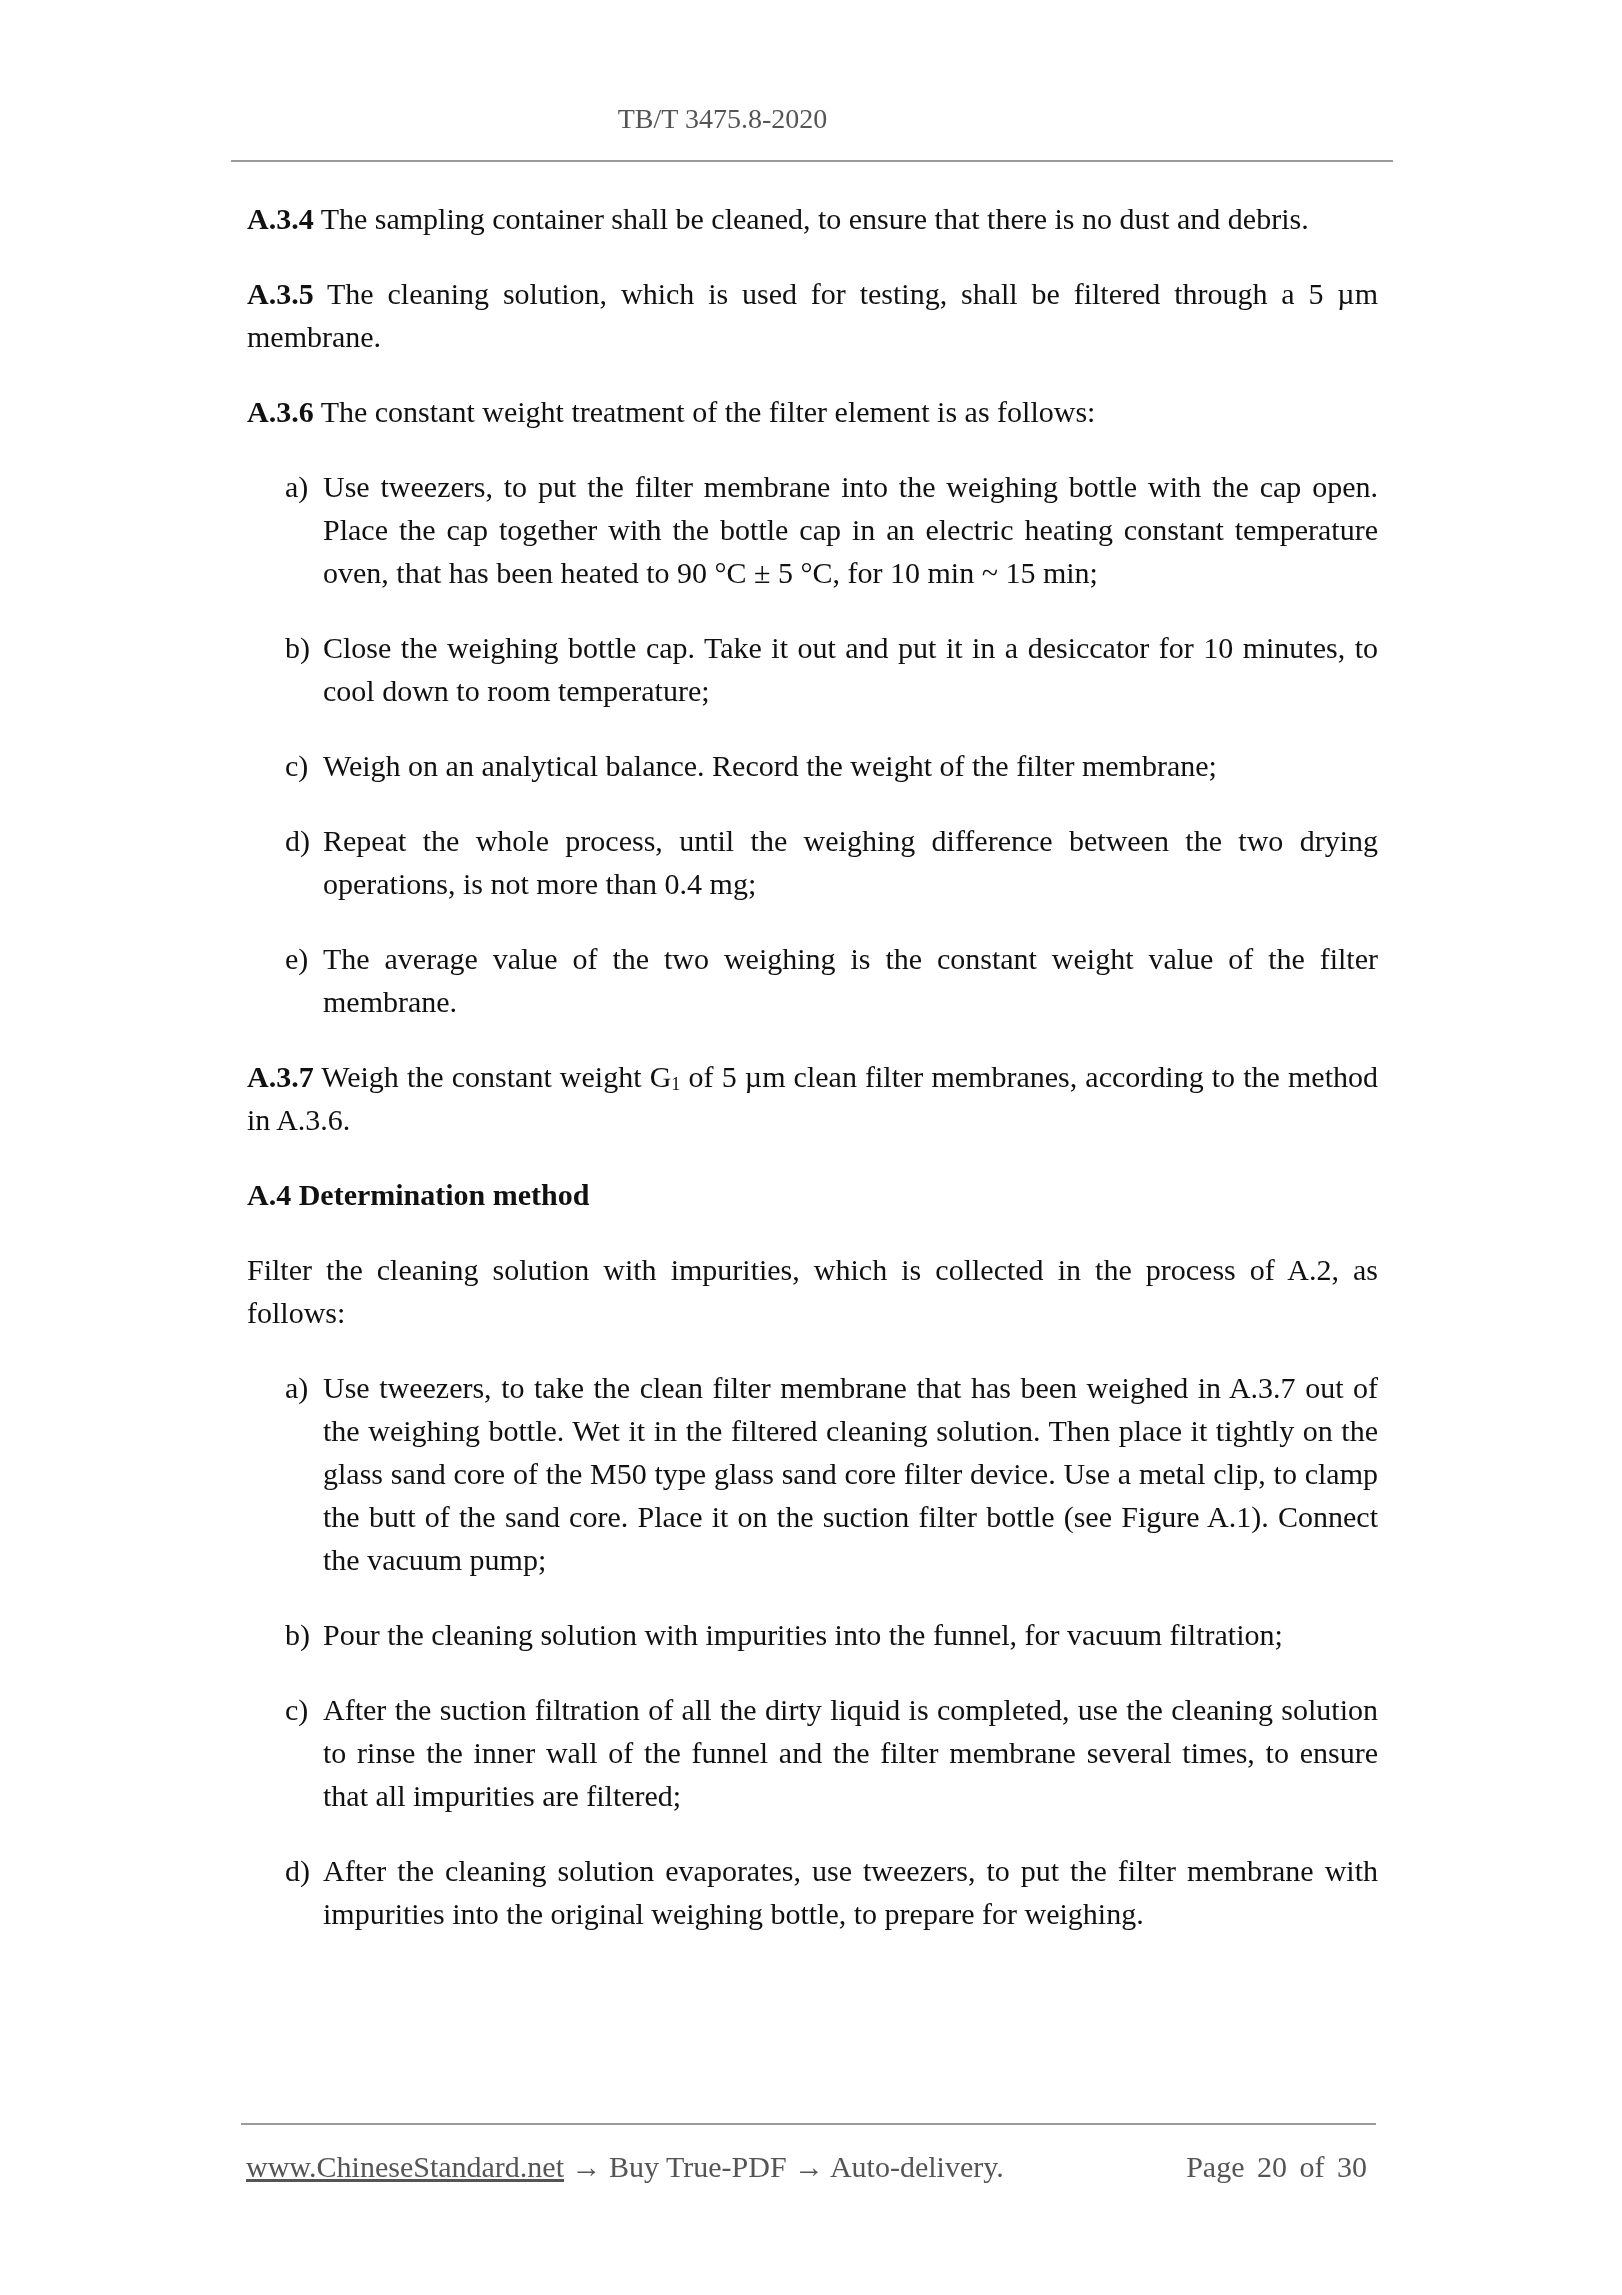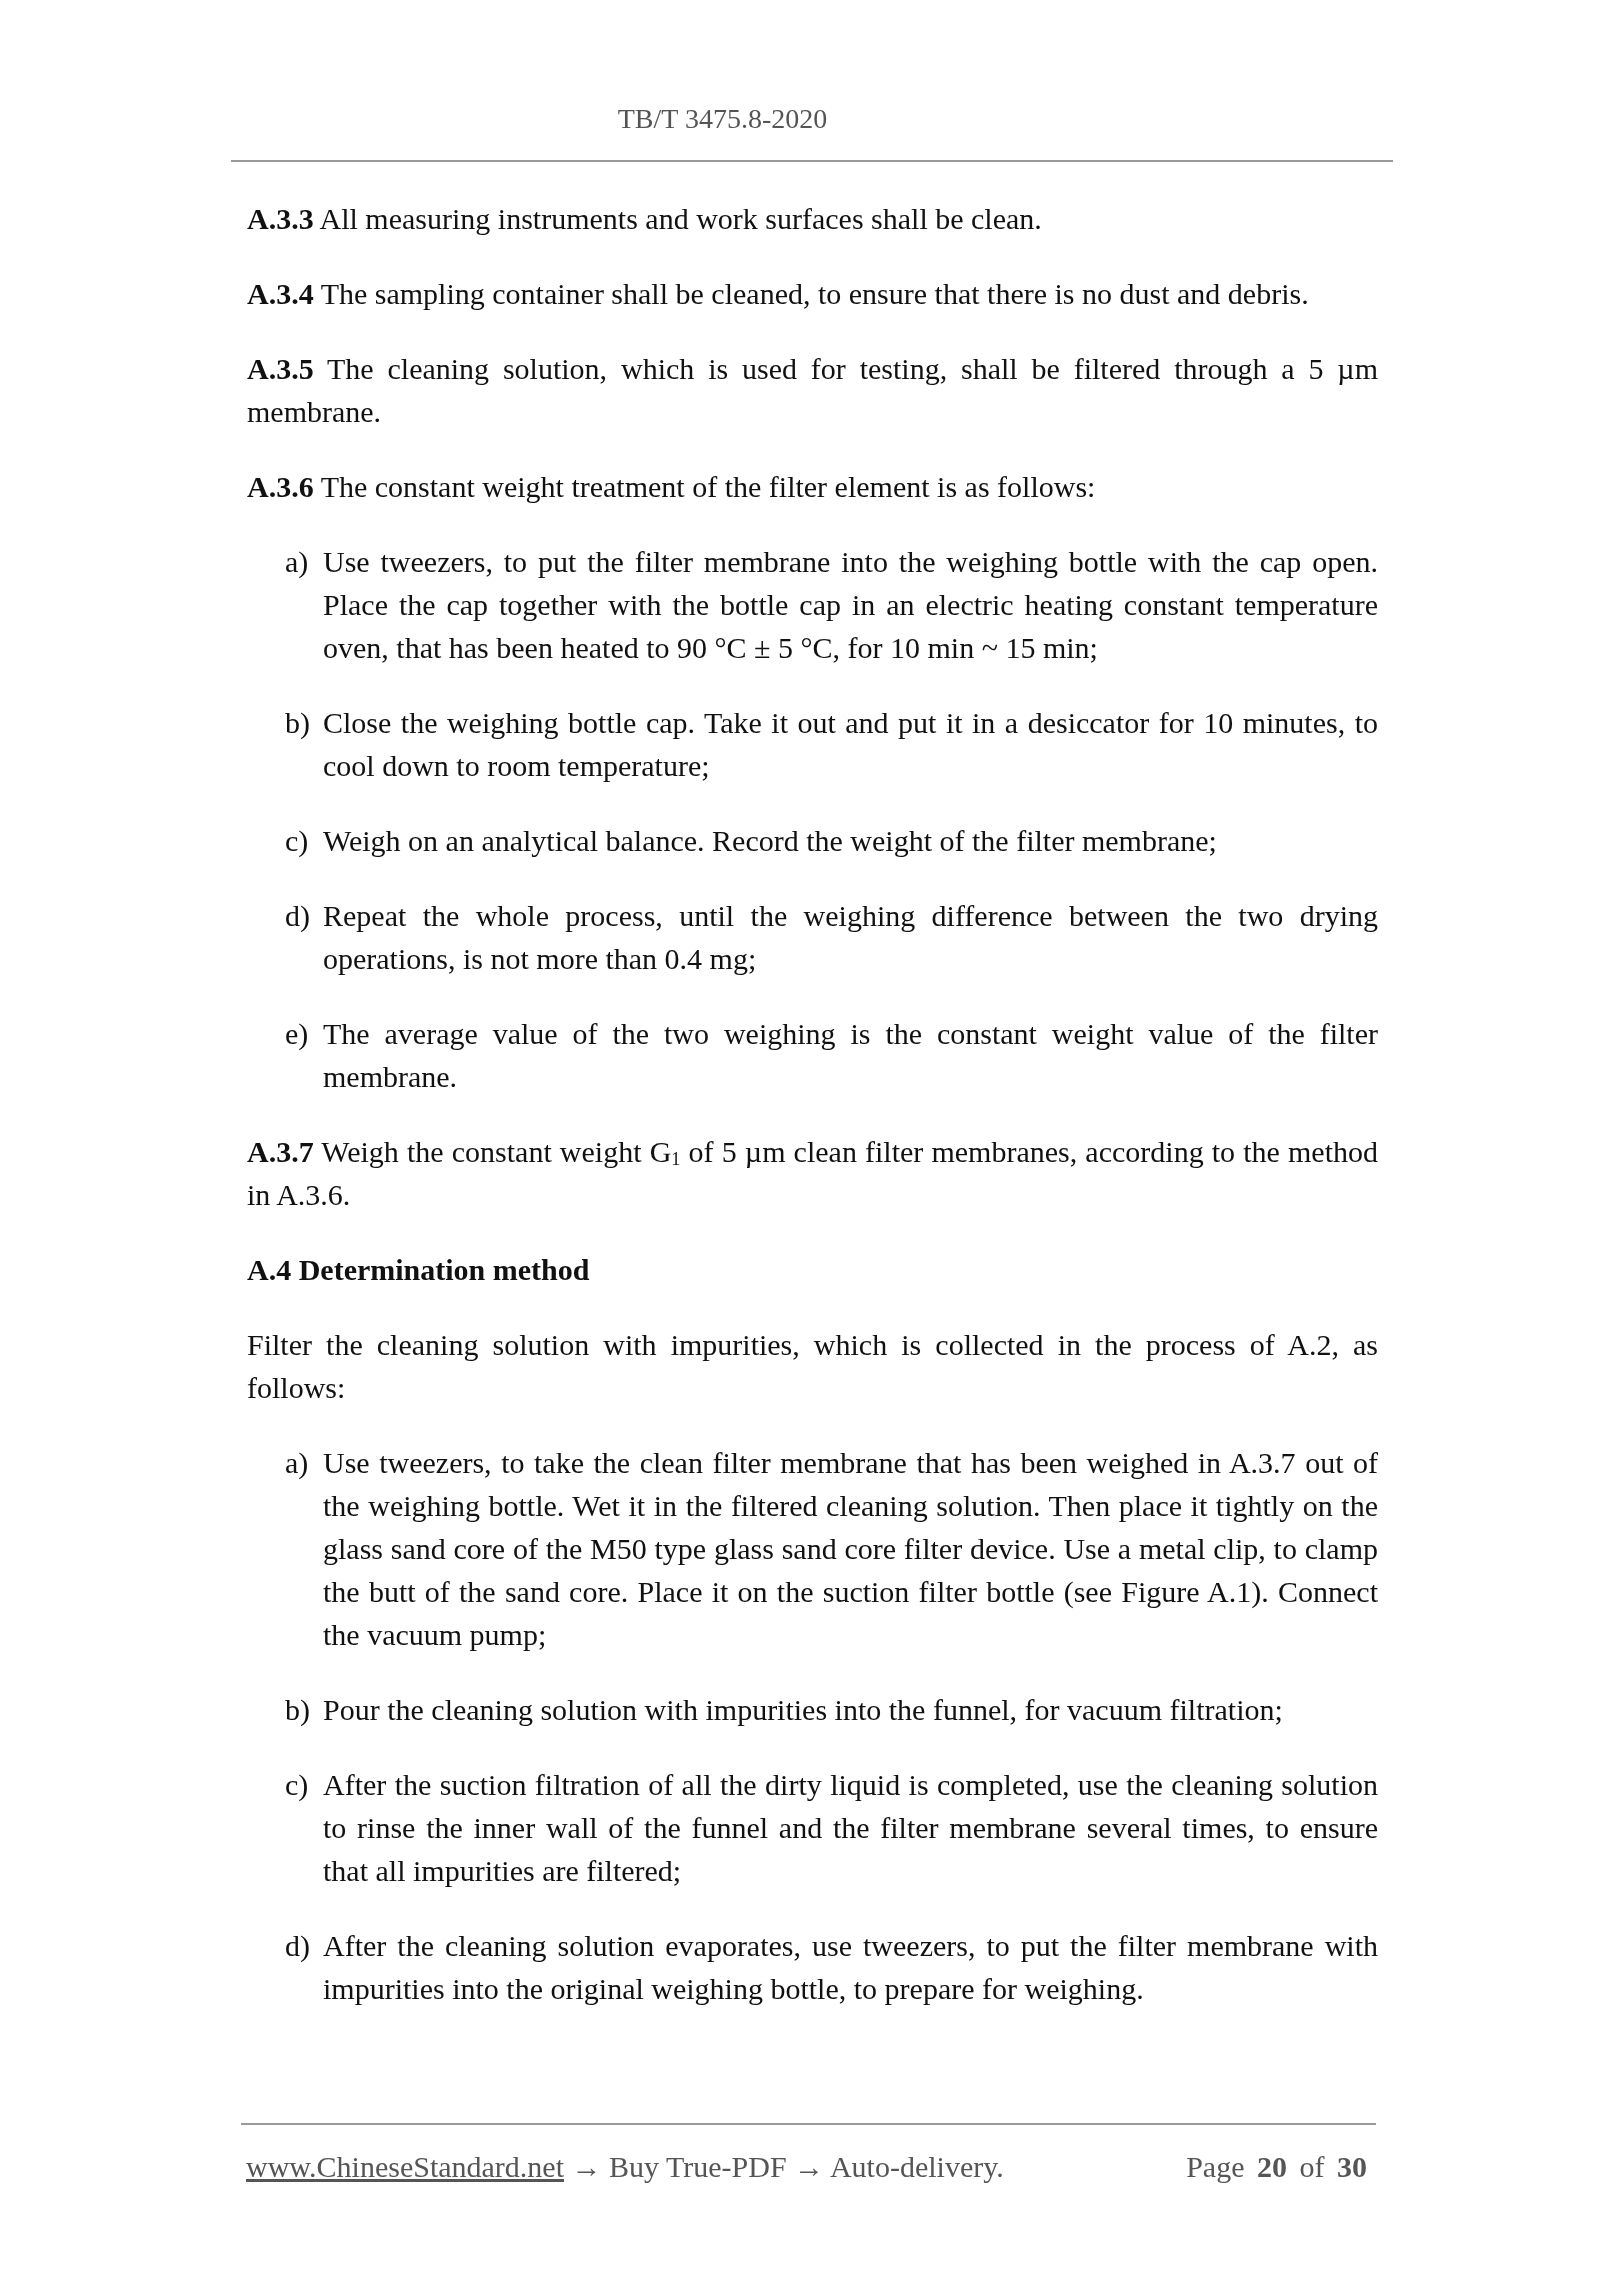--- a/index.html
+++ b/index.html
@@ -18,30 +18,29 @@
   .list-item { margin: 0 0 32px 38px; padding-left: 38px; text-indent: -38px;
                text-align: justify; text-align-last: left; }
   .label { display: inline-block; width: 38px; text-indent: 0; }
   sub { font-size: 18.3px; line-height: 0; vertical-align: -3.3px; }
   .footer { position: absolute; left: 246px; top: 2150px; width: 1121px; height: 33px;
             font-size: 30px; color: #555555; line-height: 33px; }
   .footer-left { position: absolute; left: 0; top: 0; white-space: nowrap; }
   .footer-link { color: #555555; text-decoration: underline; }
   .arrow { font-weight: bold; }
   .footer-right { position: absolute; right: 0; top: 0; white-space: nowrap; word-spacing: 5px; }
-  .footer-right b { font-weight: bold; }
+  .footer-right b { font-weight: normal; }
 </style>
 </head>
 <body>
 
 <div class="page-header">TB/T 3475.8-2020</div>
 <div class="rule top"></div>
 
 <div class="content">
-  <p class="para"><b>A.3.3</b><span> All measuring instruments and work surfaces shall be clean.</span></p>
   <p class="para"><b>A.3.4</b><span> The sampling container shall be cleaned, to ensure that there is no dust and debris.</span></p>
   <p class="para"><b>A.3.5</b><span> The cleaning solution, which is used for testing, shall be filtered through a 5 µm membrane.</span></p>
   <p class="para"><b>A.3.6</b><span> The constant weight treatment of the filter element is as follows:</span></p>
 
   <p class="list-item"><span class="label">a)</span><span>Use tweezers, to put the filter membrane into the weighing bottle with the cap open. Place the cap together with the bottle cap in an electric heating constant temperature oven, that has been heated to 90 °C ± 5 °C, for 10 min ~ 15 min;</span></p>
   <p class="list-item"><span class="label">b)</span><span>Close the weighing bottle cap. Take it out and put it in a desiccator for 10 minutes, to cool down to room temperature;</span></p>
   <p class="list-item"><span class="label">c)</span><span>Weigh on an analytical balance. Record the weight of the filter membrane;</span></p>
   <p class="list-item"><span class="label">d)</span><span>Repeat the whole process, until the weighing difference between the two drying operations, is not more than 0.4 mg;</span></p>
   <p class="list-item"><span class="label">e)</span><span>The average value of the two weighing is the constant weight value of the filter membrane.</span></p>
 

